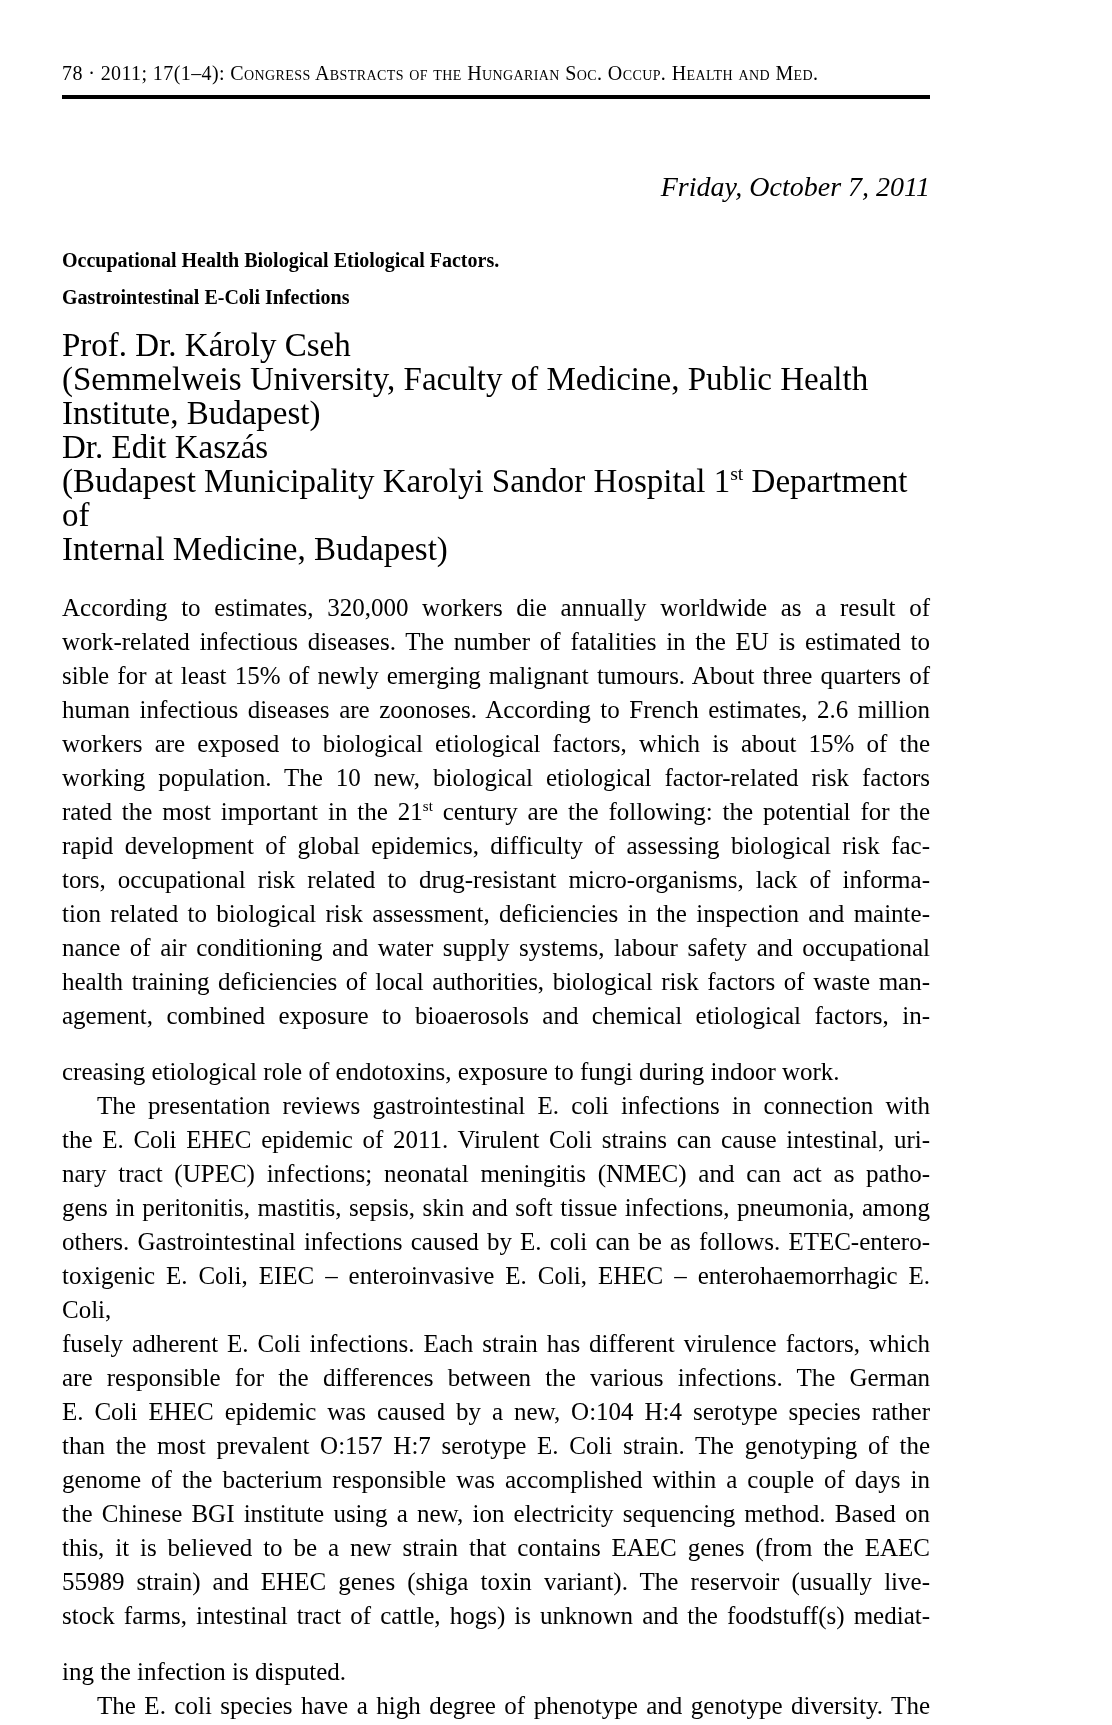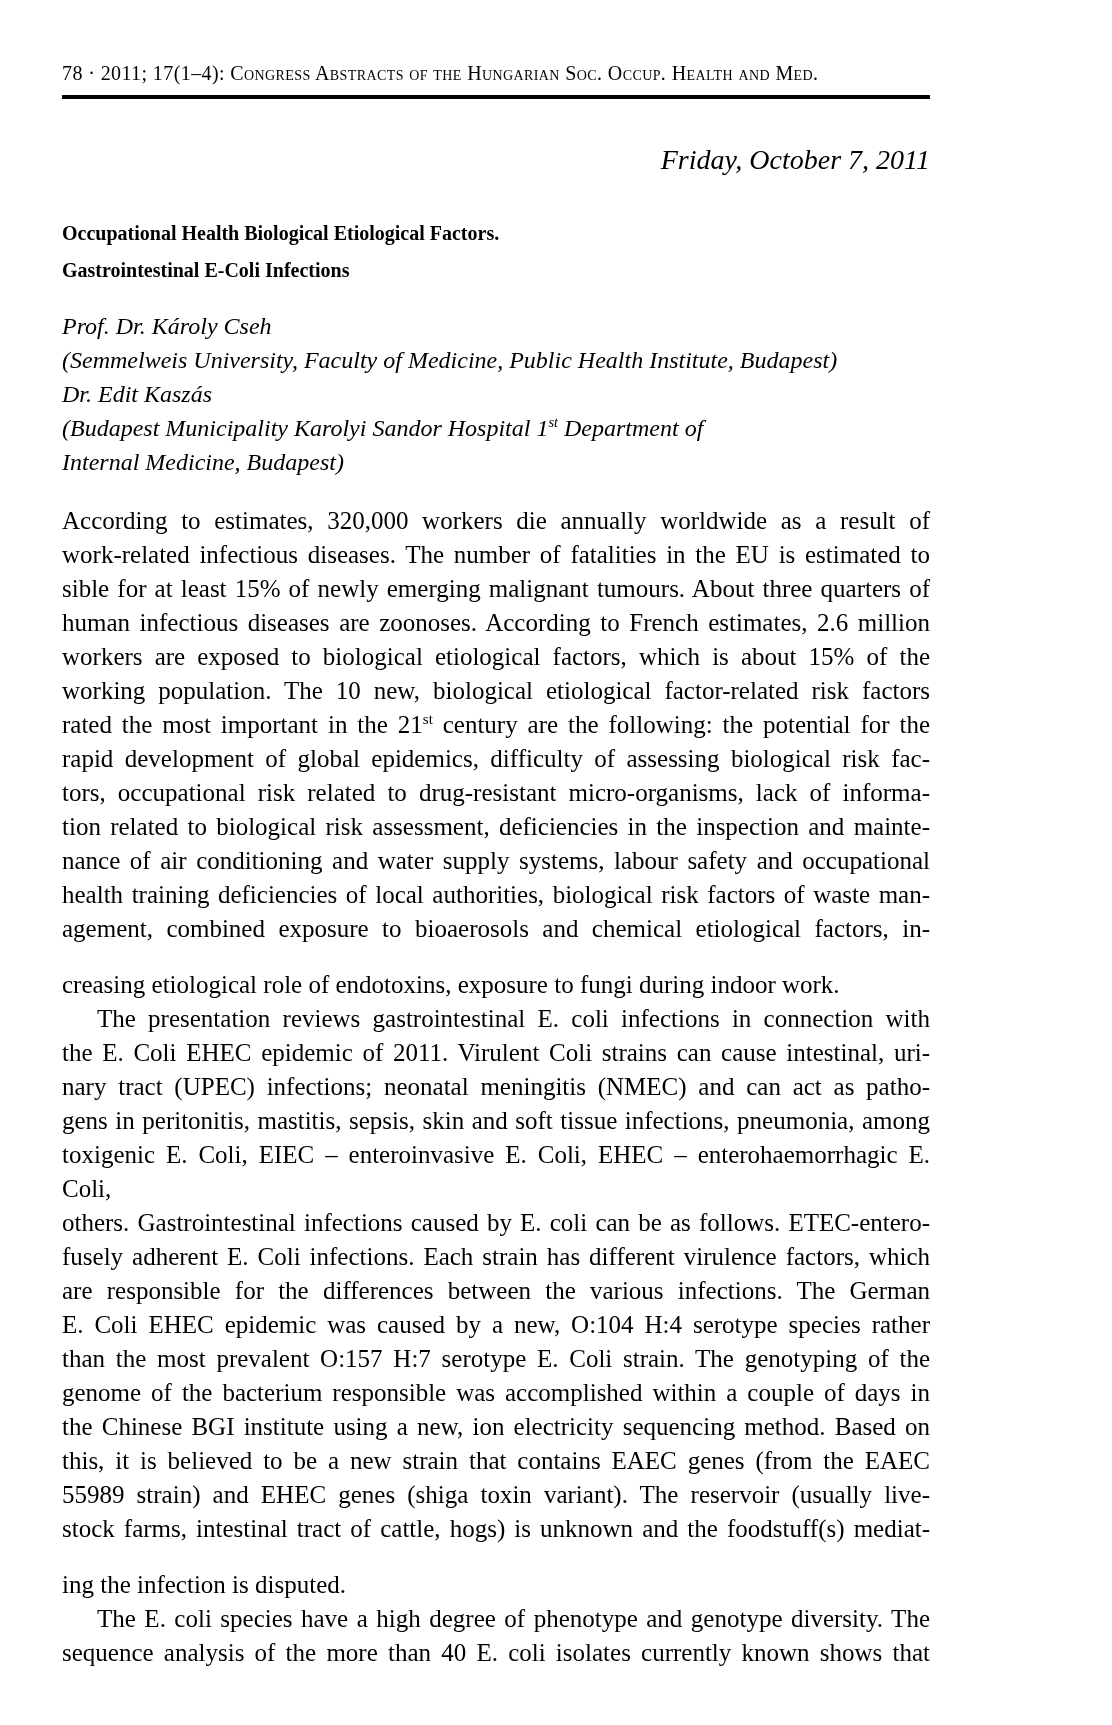--- a/index.html
+++ b/index.html
@@ -21,37 +21,36 @@
     font-variant: small-caps;
     letter-spacing: 0.4px;
     white-space: nowrap;
   }
   .header-rule {
     height: 4px;
     background: #000000;
     margin-top: 10px;
   }
   .date-line {
-    margin-top: 44px;
+    margin-top: 71px;
     text-align: right;
     font-style: italic;
     font-size: 28px;
     line-height: 34px;
   }
   .title-block {
     margin-top: 38px;
     font-weight: bold;
     font-size: 20px;
     line-height: 37px;
   }
   .title-line { display: block; }
   .author-block {
-    margin-top: 20px;
-    font-style: italic;
-    font-size: 24px;
+    margin-top: 12px;
+    font-size: 33px;
     line-height: 34px;
   }
   .body-block {
     margin-top: 25px;
     font-size: 25px;
     line-height: 34px;
   }
   .line { width: 100%; }
   .line.justify { text-align: justify; text-align-last: justify; }
   .line.lastline { text-align: left; text-align-last: left; margin-top: 22px; }
@@ -99,22 +98,22 @@
         <div class="line justify"><span>nance of air conditioning and water supply systems, labour safety and occupational</span></div>
         <div class="line justify"><span>health training deficiencies of local authorities, biological risk factors of waste man-</span></div>
         <div class="line justify"><span>agement, combined exposure to bioaerosols and chemical etiological factors, in-</span></div>
         <div class="line lastline"><span>creasing etiological role of endotoxins, exposure to fungi during indoor work.</span></div>
       </div>
       <div class="paragraph">
         <div class="line justify indent"><span>The presentation reviews gastrointestinal E. coli infections in connection with</span></div>
         <div class="line justify"><span>the E. Coli EHEC epidemic of 2011. Virulent Coli strains can cause intestinal, uri-</span></div>
         <div class="line justify"><span>nary tract (UPEC) infections; neonatal meningitis (NMEC) and can act as patho-</span></div>
         <div class="line justify"><span>gens in peritonitis, mastitis, sepsis, skin and soft tissue infections, pneumonia, among</span></div>
+        <div class="line justify"><span>others. Gastrointestinal infections caused by E. coli can be as follows. ETEC-entero-</span></div>
         <div class="line justify"><span>toxigenic E. Coli, EIEC – enteroinvasive E. Coli, EHEC – enterohaemorrhagic E. Coli,</span></div>
-        <div class="line justify"><span>others. Gastrointestinal infections caused by E. coli can be as follows. ETEC-entero-</span></div>
         <div class="line justify"><span>fusely adherent E. Coli infections. Each strain has different virulence factors, which</span></div>
         <div class="line justify"><span>are responsible for the differences between the various infections. The German</span></div>
         <div class="line justify"><span>E. Coli EHEC epidemic was caused by a new, O:104 H:4 serotype species rather</span></div>
         <div class="line justify"><span>than the most prevalent O:157 H:7 serotype E. Coli strain. The genotyping of the</span></div>
         <div class="line justify"><span>genome of the bacterium responsible was accomplished within a couple of days in</span></div>
         <div class="line justify"><span>the Chinese BGI institute using a new, ion electricity sequencing method. Based on</span></div>
         <div class="line justify"><span>this, it is believed to be a new strain that contains EAEC genes (from the EAEC</span></div>
         <div class="line justify"><span>55989 strain) and EHEC genes (shiga toxin variant). The reservoir (usually live-</span></div>
         <div class="line justify"><span>stock farms, intestinal tract of cattle, hogs) is unknown and the foodstuff(s) mediat-</span></div>
         <div class="line lastline"><span>ing the infection is disputed.</span></div>

